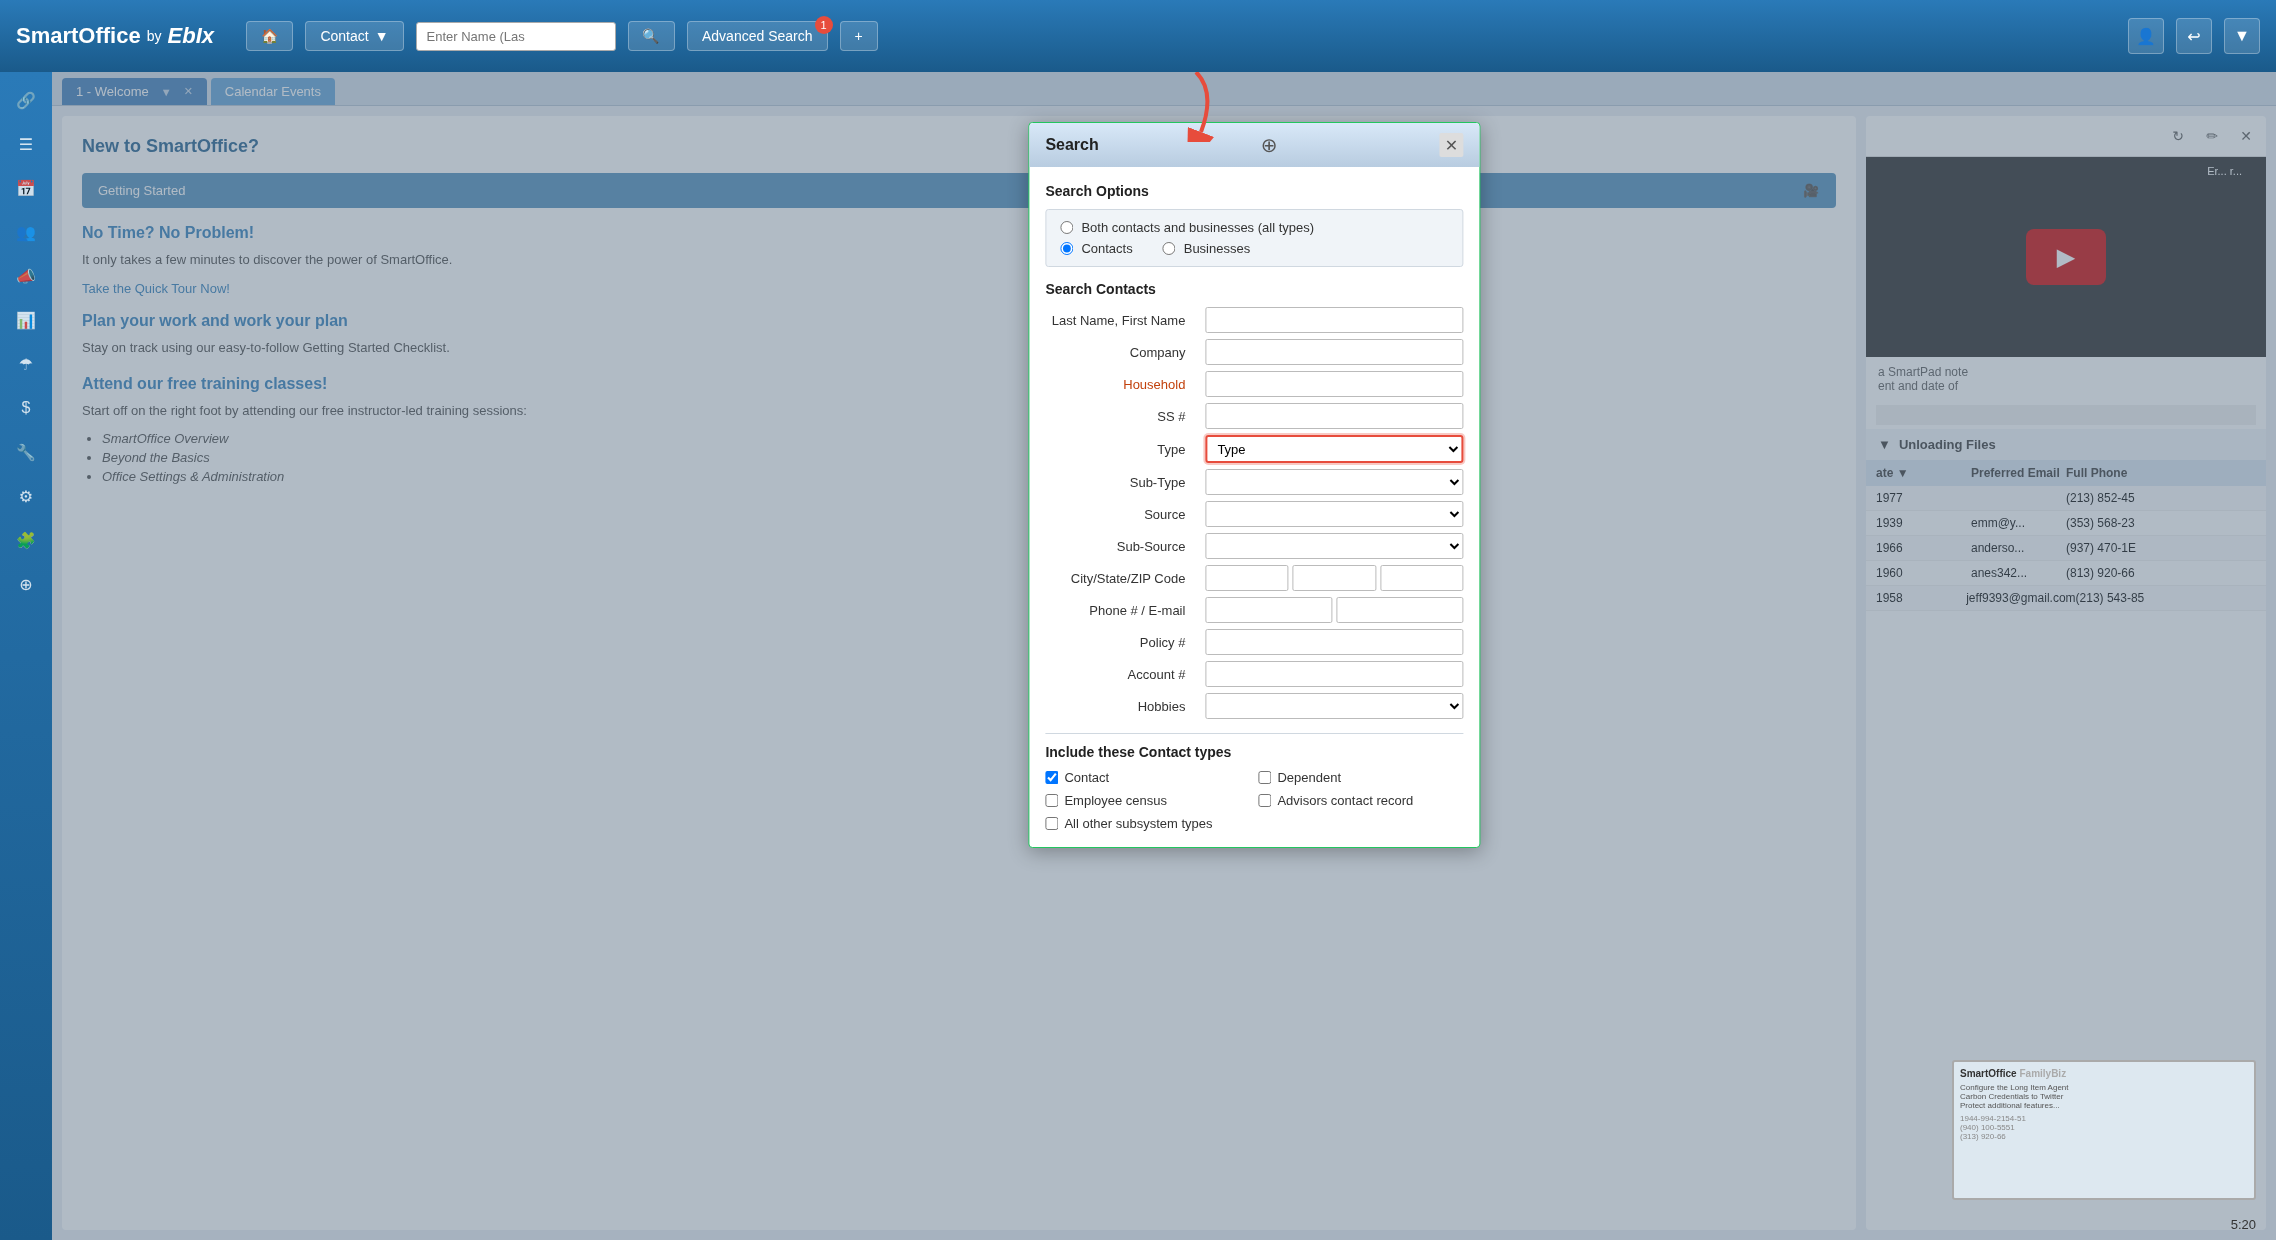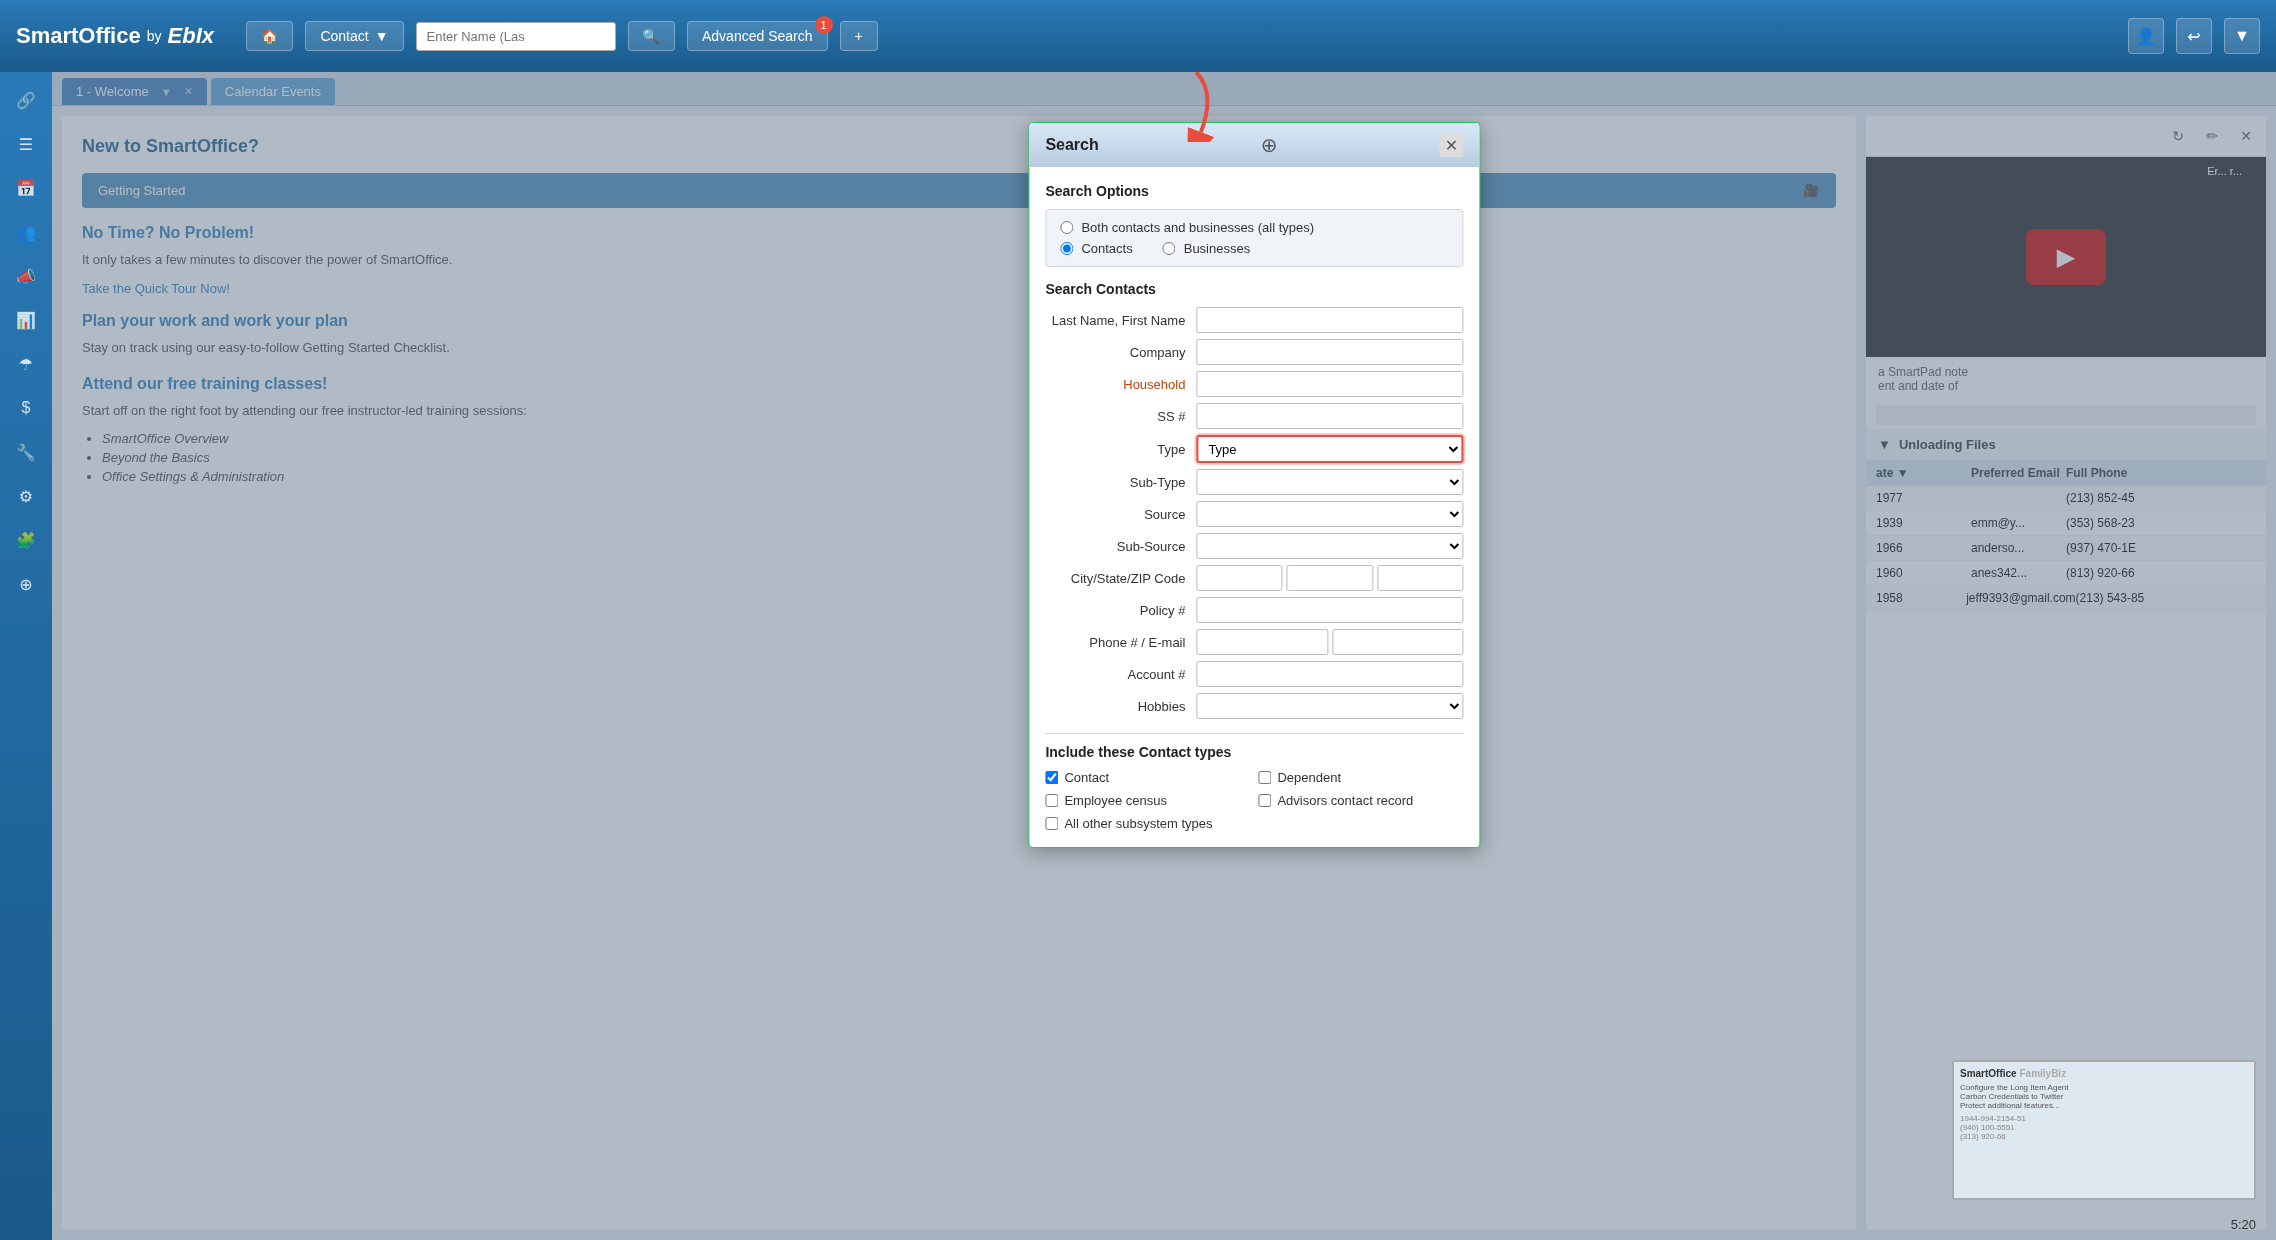--- a/index.html
+++ b/index.html
@@ -291,21 +291,21 @@
     .radio-label { font-size: 13px; color: #333; }
 
     .form-grid {
       display: grid;
       gap: 6px;
     }
     .form-row {
       display: grid;
       grid-template-columns: 140px 1fr;
       align-items: center;
-      gap: 11px;
+      gap: 20px;
     }
     .form-label { text-align: right; font-size: 13px; color: #333; }
     .form-label.blue { color: #c2410c; }
     .form-input {
       border: 1px solid #bbb;
       border-radius: 2px;
       padding: 4px 6px;
       font-size: 13px;
       width: 100%;
       height: 26px;
@@ -653,31 +653,31 @@
           </div>
           <div class="form-row">
             <label class="form-label">City/State/ZIP Code</label>
             <div class="triple-input">
               <input class="form-input" type="text" style="">
               <input class="form-input" type="text" style="">
               <input class="form-input" type="text" style="">
             </div>
           </div>
           <div class="form-row">
-            <label class="form-label">Policy #</label>
-            <input class="form-input" type="text" style="">
-          </div>
-          <div class="form-row">
             <label class="form-label">Phone # / E-mail</label>
             <div class="double-input">
               <input class="form-input" type="text" style="">
               <input class="form-input" type="text" style="">
             </div>
           </div>
           <div class="form-row">
+            <label class="form-label">Policy #</label>
+            <input class="form-input" type="text" style="">
+          </div>
+          <div class="form-row">
             <label class="form-label">Account #</label>
             <input class="form-input" type="text" style="">
           </div>
           <div class="form-row">
             <label class="form-label">Hobbies</label>
             <select class="form-select">
               <option value=""></option>
             </select>
           </div>
         </div>

